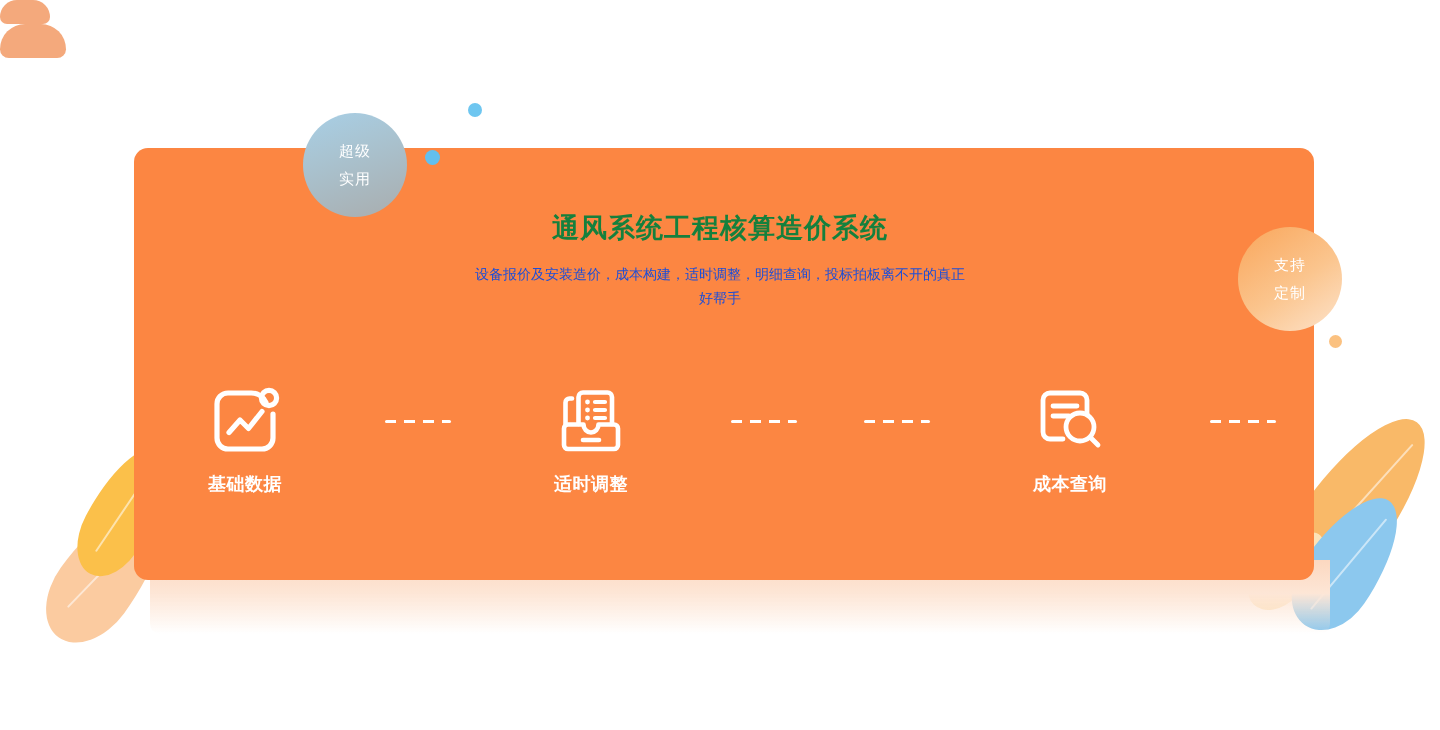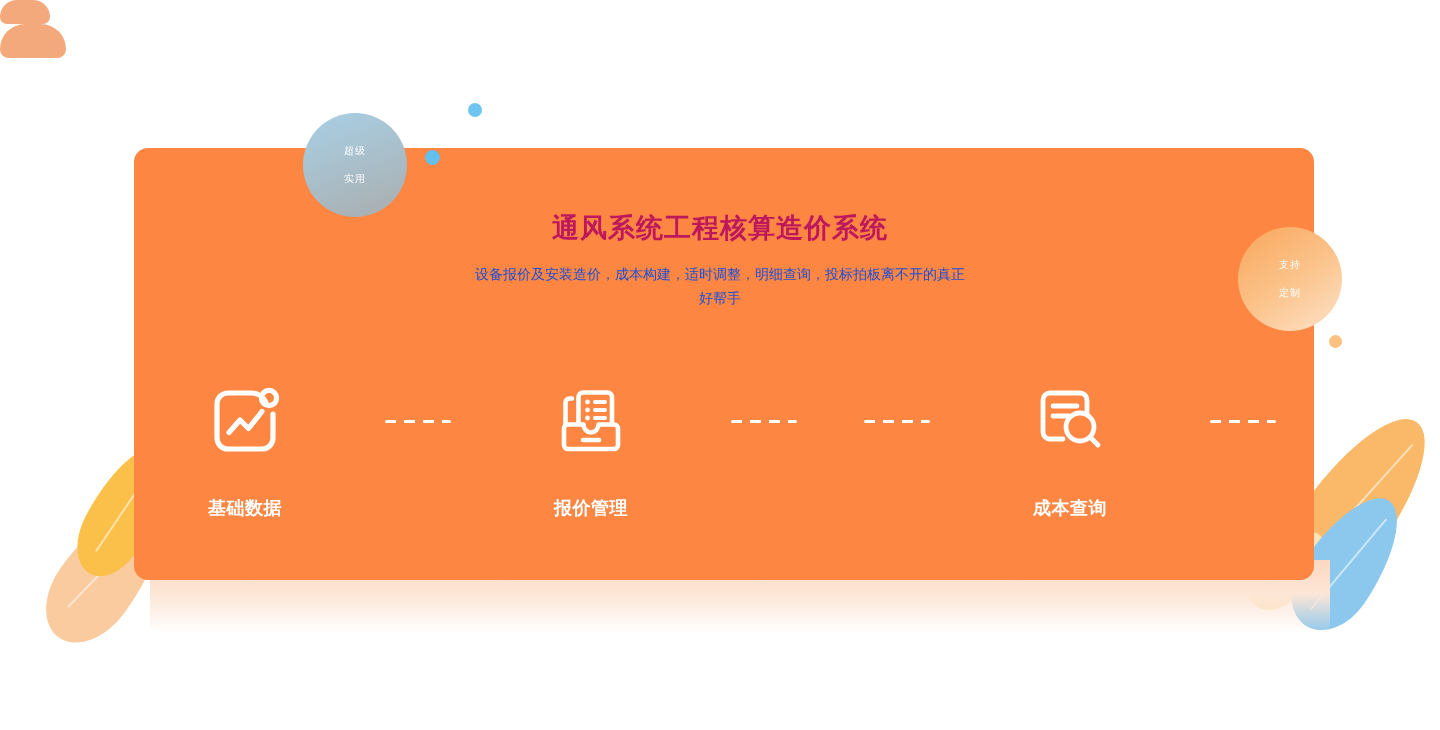--- a/index.html
+++ b/index.html
@@ -104,21 +104,21 @@
     background: #FC8642;
     border-radius: 14px;
   }
 
   
   #hero-title {
     position: absolute;
     left: 0; top: 210px;
     width: 1440px;
     text-align: center;
-    color: #be185d;
+    color: #15803d;
     font-size: 27px;
     font-weight: bold;
     letter-spacing: 1px;
     line-height: 36px;
   }
   #hero-subtitle {
     position: absolute;
     left: 470px; top: 262px;
     width: 500px;
     text-align: center;
@@ -145,21 +145,21 @@
     align-items: center;
   }
   .feature-icon {
     width: 86px;
     height: 86px;
     display: flex;
     align-items: center;
     justify-content: center;
   }
   .feature-label {
-    margin-top: 32px;
+    margin-top: 8px;
     color: #ffffff;
     font-size: 18px;
     font-weight: bold;
     letter-spacing: .5px;
     white-space: nowrap;
   }
   .connector {
     width: 70px;
     height: 86px;
     display: flex;
@@ -179,21 +179,21 @@
 
   
   .badge {
     position: absolute;
     border-radius: 50%;
     display: flex;
     flex-direction: column;
     align-items: center;
     justify-content: center;
     color: #ffffff;
-    font-size: 10px;
+    font-size: 15px;
     line-height: 28px;
     letter-spacing: 1px;
   }
   #badge-top-left {
     left: 303px; top: 113px;
     width: 104px; height: 104px;
     background: linear-gradient(160deg, #A8CFE6 0%, #A9C4D2 35%, #A9ADAE 100%);
   }
   #badge-right {
     left: 1238px; top: 227px;
@@ -265,21 +265,21 @@
           <path d="M22 18.5h-2.5a4 4 0 0 0-4 4V44" stroke="#fff" stroke-width="4.6" stroke-linecap="round"></path>
           <path d="M28.5 44V17a4.5 4.5 0 0 1 4.5-4.5h24.5a4.5 4.5 0 0 1 4.5 4.5v27" stroke="#fff" stroke-width="4.6" stroke-linecap="round"></path>
           <circle cx="37.5" cy="22" r="2.4" fill="#fff"></circle>
           <circle cx="37.5" cy="30" r="2.4" fill="#fff"></circle>
           <circle cx="37.5" cy="38" r="2.4" fill="#fff"></circle>
           <path d="M45 22h10M45 30h10M45 38h10" stroke="#fff" stroke-width="4.2" stroke-linecap="round"></path>
           <path d="M14 48.5a4 4 0 0 1 4-4h15.5c0 4.5 3.4 8 7.5 8s7.5-3.5 7.5-8H64a4 4 0 0 1 4 4V65a4 4 0 0 1-4 4H18a4 4 0 0 1-4-4V48.5z" stroke="#fff" stroke-width="4.6" stroke-linejoin="round"></path>
           <path d="M33 60h16" stroke="#fff" stroke-width="4.6" stroke-linecap="round"></path>
         </svg>
       </div>
-      <div class="feature-label">报价管理</div>
+      <div class="feature-label">适时调整</div>
     </div>
 
     <div class="connector">
         <div class="dashes"></div>
       </div>
 
 
     <div class="connector">
         <div class="dashes"></div>
       </div>

